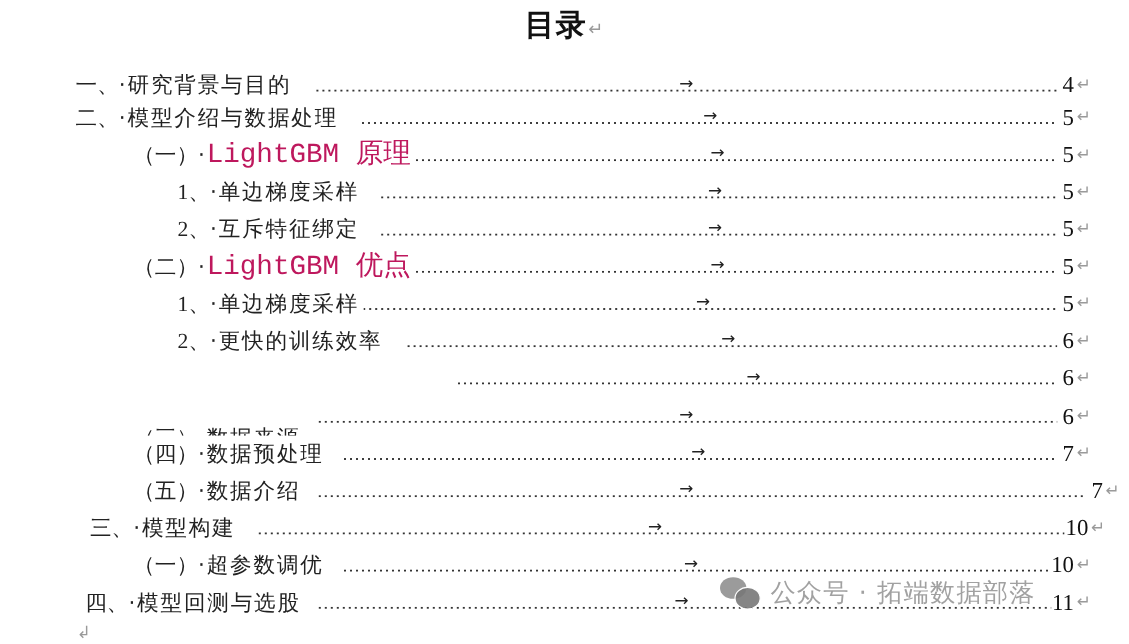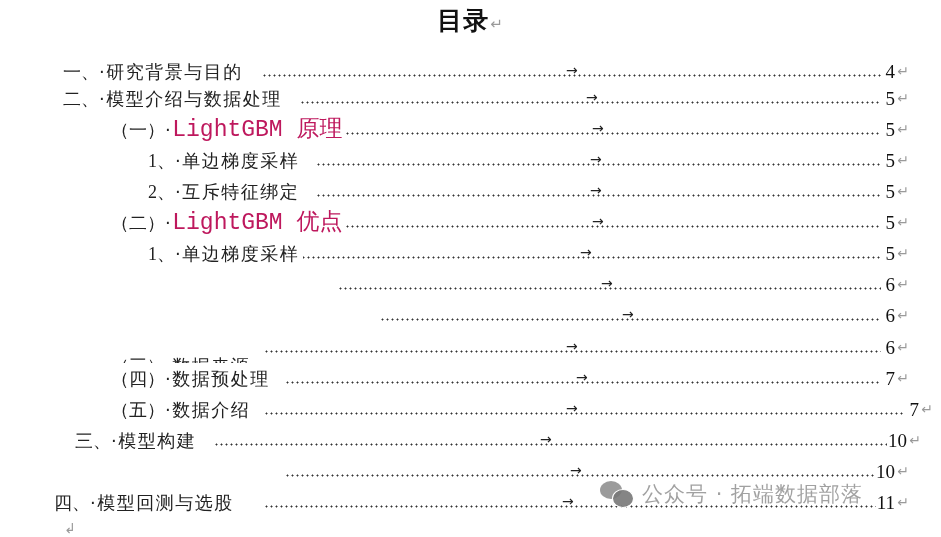--- a/index.html
+++ b/index.html
@@ -81,20 +81,21 @@
 
 <div class="row" style="top:238px;">
   <span class="lbl" style="left:148px;"><span class="num">1、</span>·<span>单边梯度采样</span></span>
   <span class="dots" style="left:296px;"></span>
   <span class="arrow" style="left:580px;">→</span>
   <span class="page">5</span>
   <span class="pmark">↵</span>
 </div>
 
 <div class="row" style="top:269px;">
+  <span class="lbl" style="left:148px;"><span class="num">2、</span>·<span>更快的训练效率</span></span>
   <span class="dots" style="left:338px;"></span>
   <span class="arrow" style="left:601px;">→</span>
   <span class="page">6</span>
   <span class="pmark">↵</span>
 </div>
 
 <div class="row" style="top:300px;">
   <span class="dots" style="left:380px;"></span>
   <span class="arrow" style="left:622px;">→</span>
   <span class="page">6</span>
@@ -127,28 +128,29 @@
 
 <div class="row" style="top:425px;margin-left:12px;">
   <span class="lbl" style="left:63px;"><span class="num">三、</span>·<span>模型构建</span></span>
   <span class="dots" style="left:202px;"></span>
   <span class="arrow" style="left:528px;">→</span>
   <span class="page">10</span>
   <span class="pmark">↵</span>
 </div>
 
 <div class="row" style="top:456px;">
+  <span class="lbl" style="left:111px;"><span class="num">（一）</span>·<span>超参数调优</span></span>
   <span class="dots" style="left:285px;"></span>
   <span class="arrow" style="left:570px;">→</span>
   <span class="page">10</span>
   <span class="pmark">↵</span>
 </div>
 
 <div class="row" style="top:487px;">
-  <span class="lbl" style="left:54px;text-align:right;"><span class="num">四、</span>·<span>模型回测与选股</span></span>
+  <span class="lbl" style="left:71px;text-align:right;"><span class="num">四、</span>·<span>模型回测与选股</span></span>
   <span class="dots" style="left:264px;"></span>
   <span class="arrow" style="left:562px;">→</span>
   <span class="page">11</span>
   <span class="pmark">↵</span>
 </div>
 
 <div class="end-mark">↲</div>
 
 <div class="watermark">
   <span class="wm-icon">

